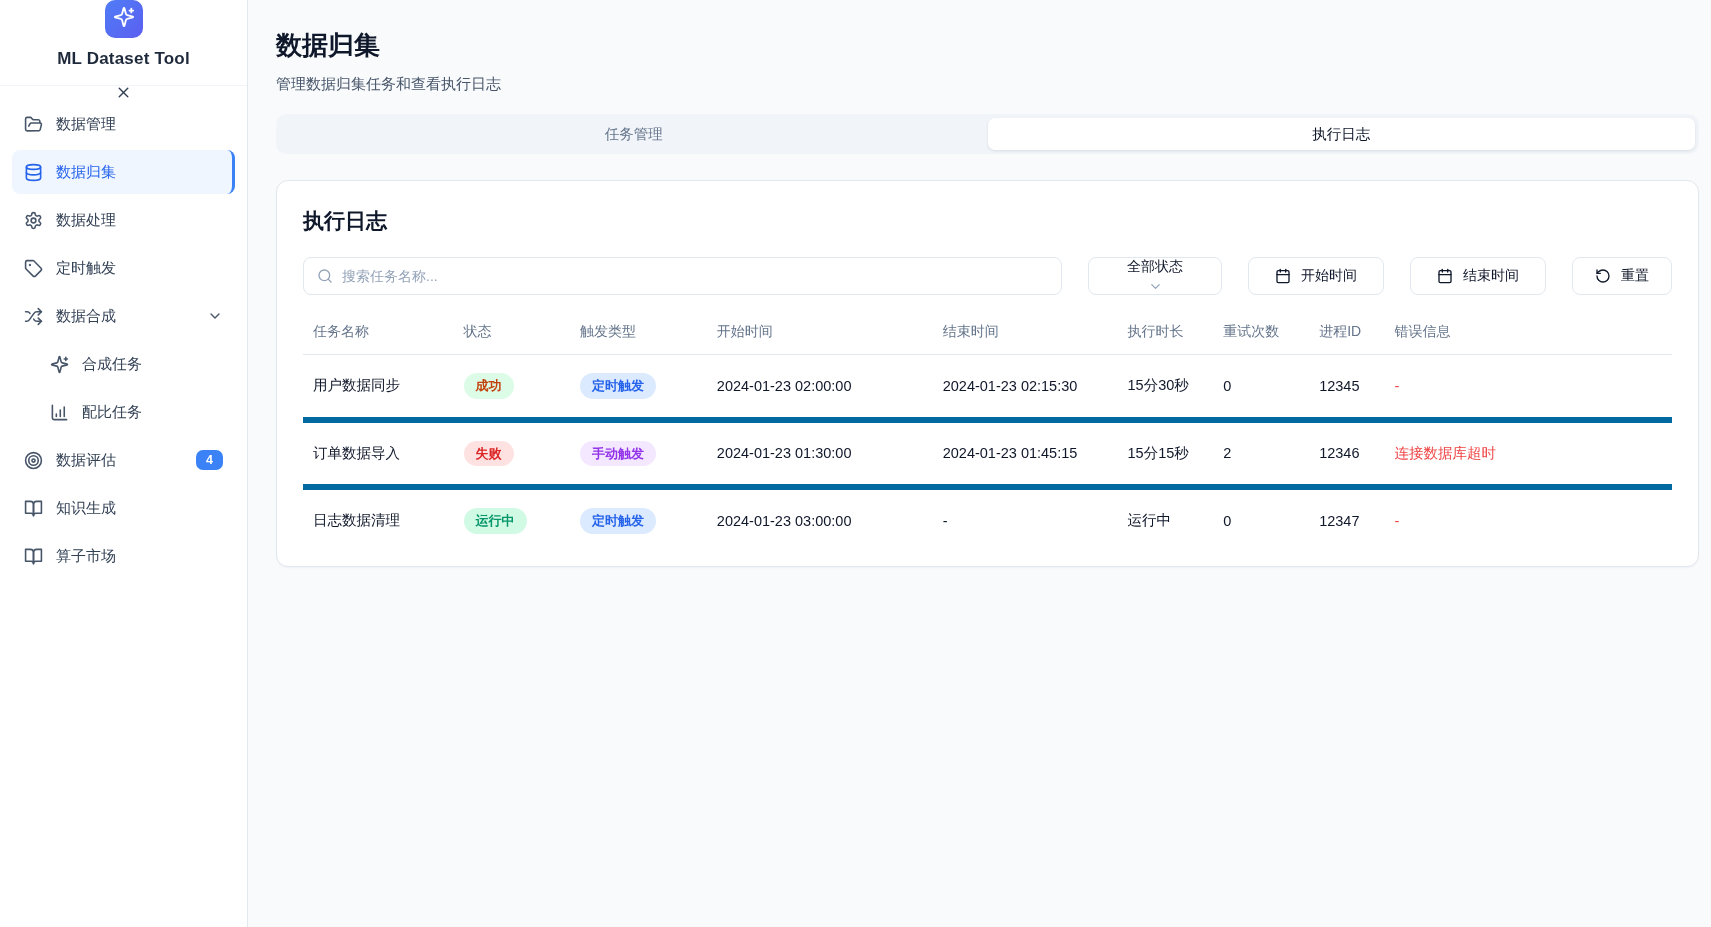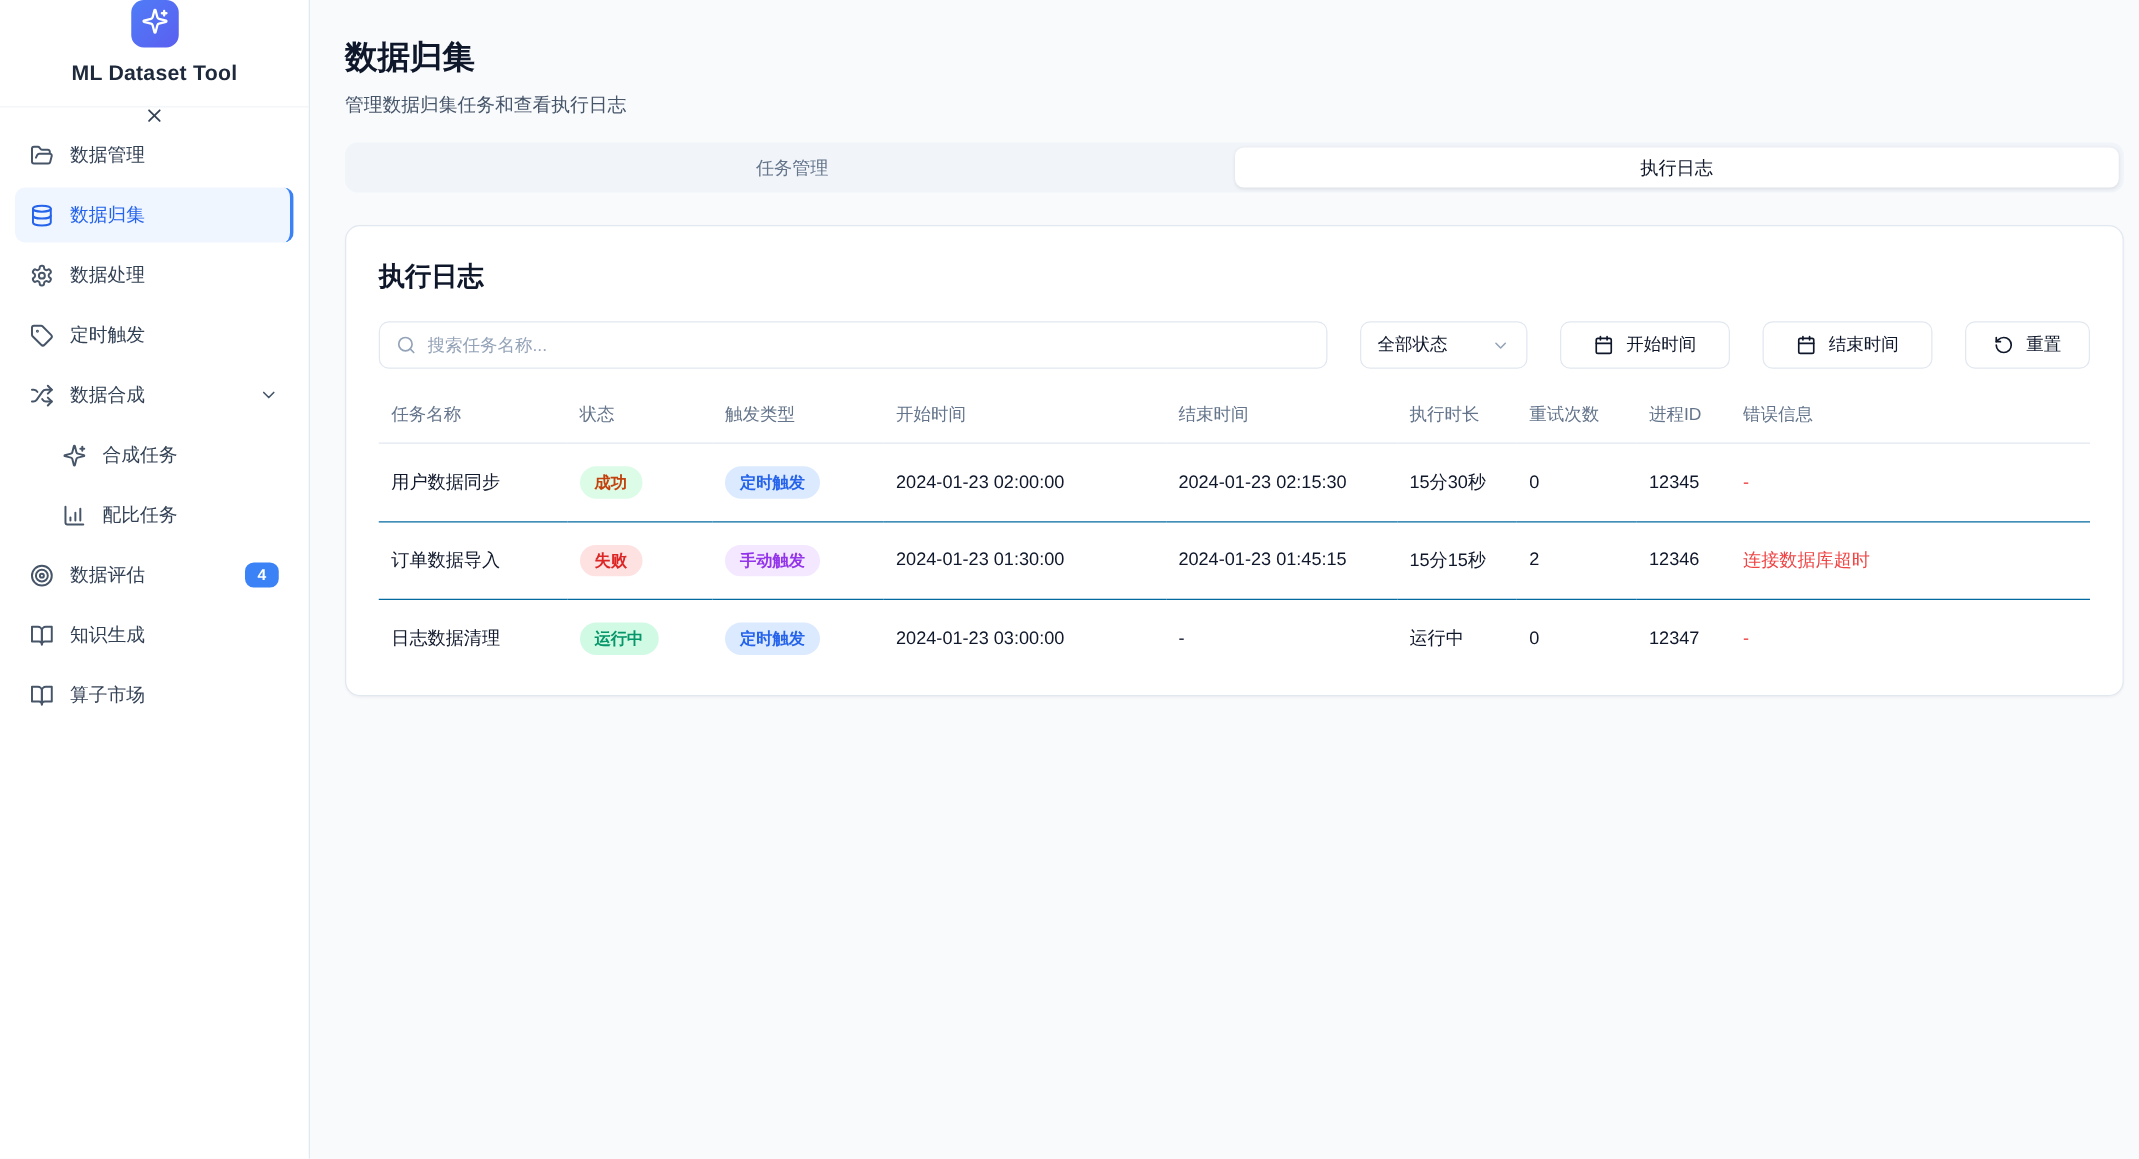--- a/index.html
+++ b/index.html
@@ -42,31 +42,31 @@
 
   .card { margin-top:26px; background:#fff; border:1px solid #e2e8f0; border-radius:12px; padding:26px 26px 14px; box-shadow:0 1px 2px rgba(15,23,42,.04); }
   .card-title { font-size:21px; font-weight:700; color:#0f172a; }
 
   .filters { display:flex; gap:26px; margin-top:22px; }
   .search-box { flex:1; height:38px; border:1px solid #e2e8f0; border-radius:8px; display:flex; align-items:center; gap:9px; padding:0 13px; background:#fff; }
   .search-box .icon { color:#94a3b8; display:flex; }
   .search-box .icon svg { width:16px; height:16px; }
   .search-box input { border:none; outline:none; flex:1; font-size:14px; font-family:inherit; color:#0f172a; background:transparent; }
   .search-box input::placeholder { color:#94a3b8; }
-  .select { width:134px; height:38px; border:1px solid #e2e8f0; border-radius:8px; background:#fff; display:flex; align-items:center; justify-content:space-between; padding:0 13px; font-size:14px; color:#0f172a; cursor:pointer; }
+  .select { width:134px; height:38px; border:1px solid #e2e8f0; border-radius:8px; background:#fff; display:flex; align-items:center; justify-content:space-between; padding:0 13px; font-size:14px; color:#0f172a; cursor:pointer;flex-direction:column; }
   .select .icon { color:#94a3b8; display:flex; }
   .select .icon svg { width:15px; height:15px; }
   .btn { height:38px; border:1px solid #e2e8f0; border-radius:8px; background:#fff; display:flex; align-items:center; justify-content:center; gap:10px; padding:0 26px; font-size:14px; color:#0f172a; font-family:inherit; cursor:pointer; white-space:nowrap; }
   .btn .icon { display:flex; color:#0f172a; }
   .btn .icon svg { width:16px; height:16px; }
   .btn.reset { padding:0 22px; }
 
   table { width:100%; border-collapse:collapse; margin-top:14px; table-layout:fixed; }
   th { text-align:left; font-size:14px; font-weight:400; color:#64748b; padding:14px 10px 13px; border-bottom:1px solid #e2e8f0; white-space:nowrap; }
-  td { padding:18px 10px; font-size:14.5px; color:#0f172a; border-bottom:1px solid #0369a1; white-space:nowrap; overflow:hidden; }
+  td { padding:18px 10px; font-size:14.5px; color:#0f172a; border-bottom:6px solid #0369a1; white-space:nowrap; overflow:hidden; }
   tbody tr:last-child td { border-bottom:none; }
   .badge { display:inline-block; padding:5px 12px; border-radius:999px; font-size:13px; font-weight:600; line-height:1.2; }
   .badge.success   { background:#dcfce7; color:#c2410c;text-align:right; }
   .badge.failed    { background:#fee2e2; color:#dc2626; }
   .badge.running   { background:#d1fae5; color:#059669; }
   .badge.scheduled { background:#dbeafe; color:#2563eb; }
   .badge.manual    { background:#f3e8ff; color:#9333ea; }
   td.error { color:#ef4444; }
 </style>
 </head>

